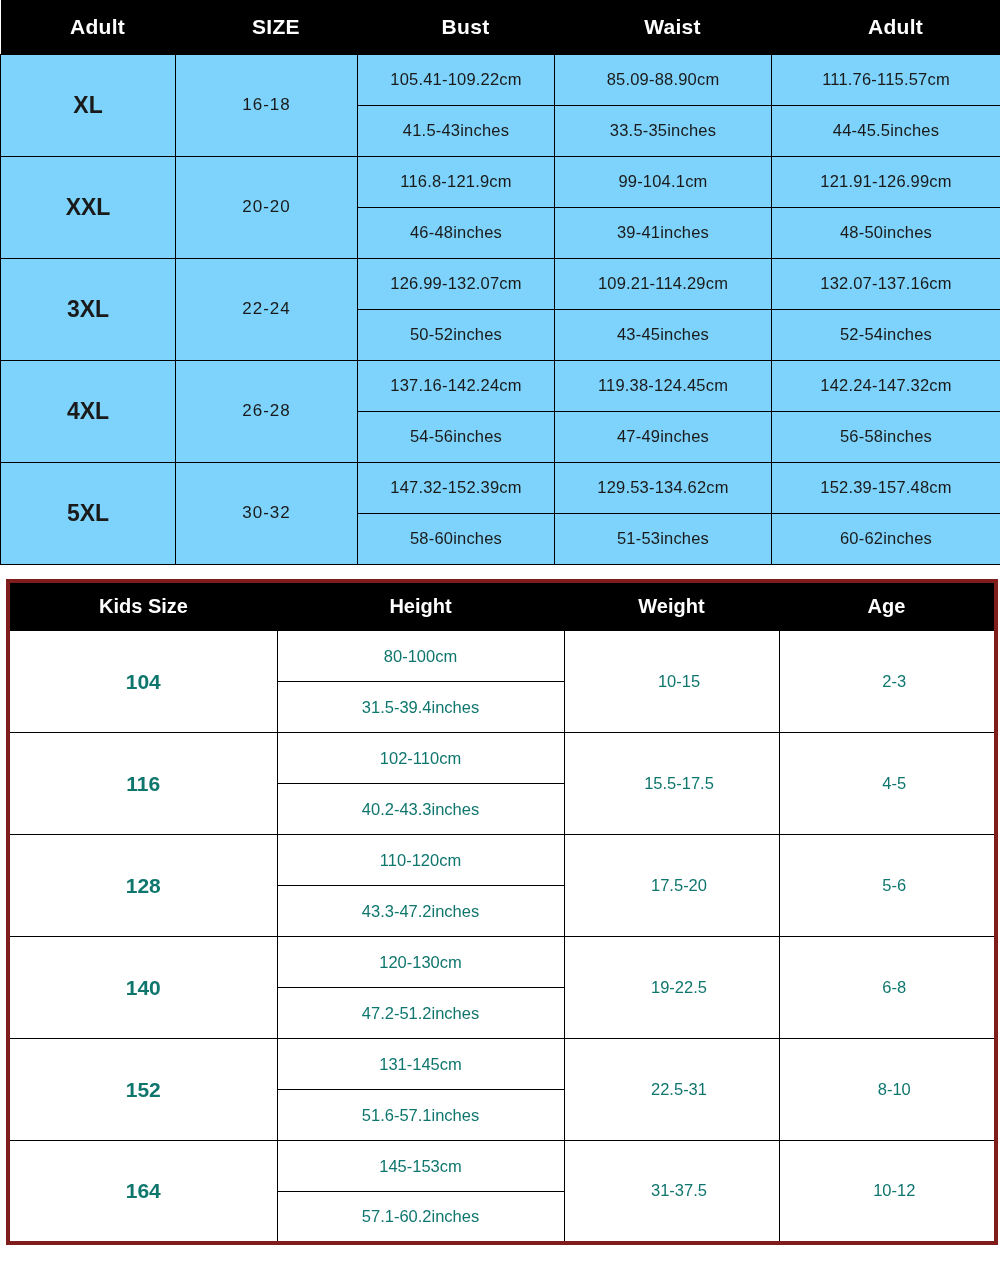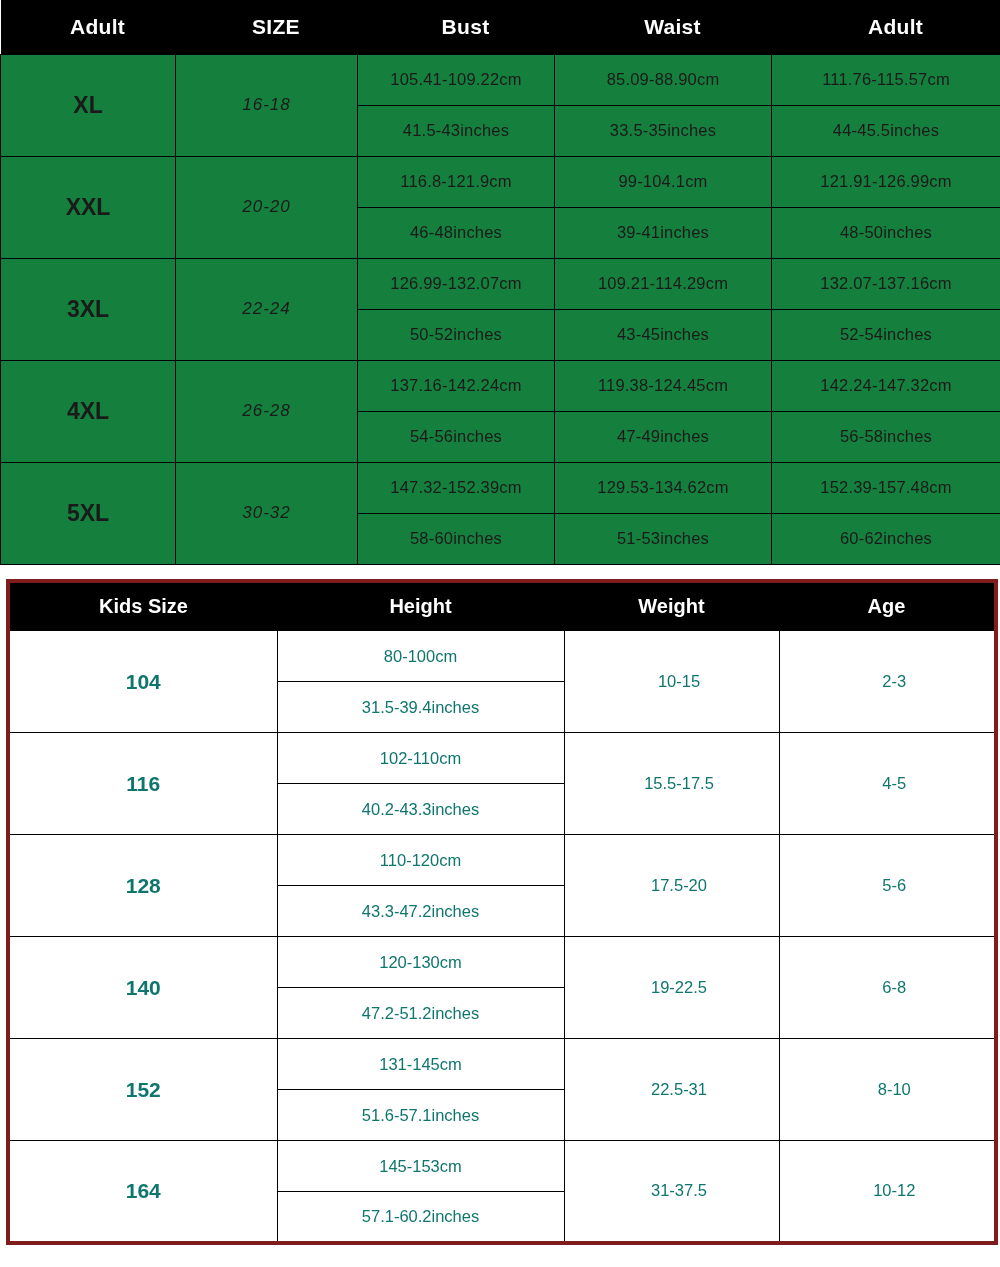--- a/index.html
+++ b/index.html
@@ -36,30 +36,29 @@
     text-align: center;
     border: none;
     letter-spacing: 0.3px;
     padding-left: 20px;
   }
   .adult-table td {
     border: 1px solid #000000;
     text-align: center;
     vertical-align: middle;
     color: #1a1a1a;
-    background: #15803d;
+    background: #7dd3fc;
   }
   .adult-table td.size-name {
     font-size: 23px;
     font-weight: bold;
   }
   .adult-table td.size-num {
     font-size: 17px;
     letter-spacing: 1px;
-    font-style: italic;
   }
   .adult-table td.meas {
     font-size: 16.5px;
     height: 51px;
     letter-spacing: 0.2px;
   }
 
   
   .adult-table col.c1 { width: 175px; }
   .adult-table col.c2 { width: 182px; }

